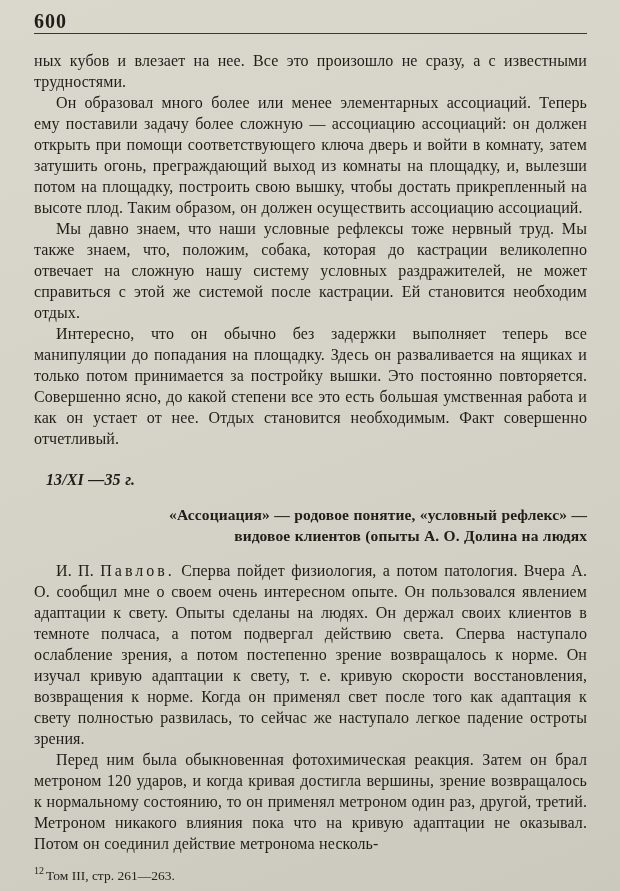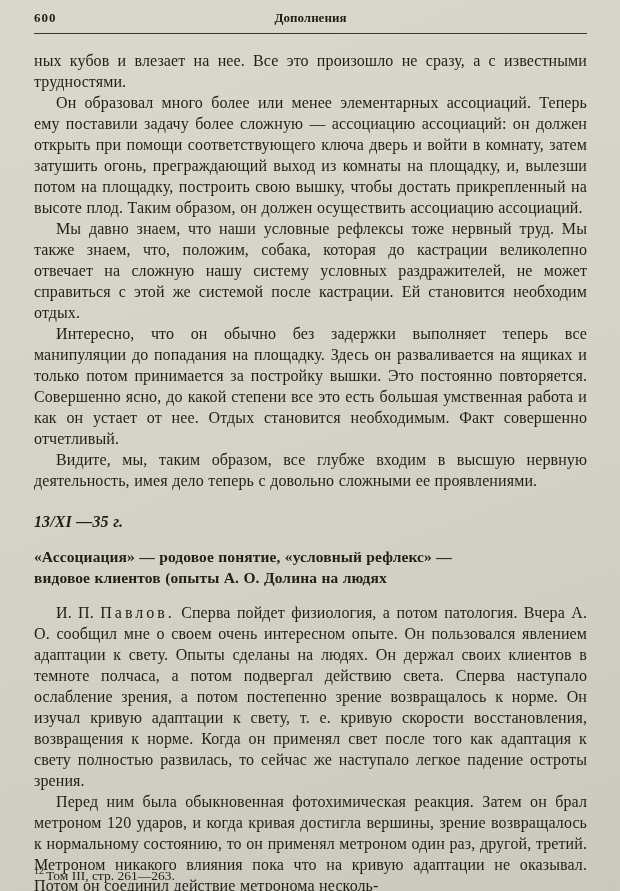--- a/index.html
+++ b/index.html
@@ -12,78 +12,76 @@
     position: relative;
     width: 620px; height: 891px;
     padding: 10px 33px 12px 34px;
     background: linear-gradient(160deg, #dad7cc 0%, #d4d1c6 55%, #cbc8bd 100%);
     color: #211e19;
     font-family: "Liberation Serif", "DejaVu Serif", serif;
   }
   .page-header {
     position: relative;
     height: 20px;
-    font-size: 13px;
+    font-size: 20px;
     font-weight: 700;
   }
   .page-number { position: absolute; left: 0; top: 0; letter-spacing: 1px; }
   .running-title { text-align: center; }
   .header-rule { height: 0; border-top: 1.5px solid #3a372f; margin-top: 3px; }
   .text-block {
     margin-top: 14px;
     font-size: 16px;
     line-height: 21px;
     text-align: justify;
     letter-spacing: 0.1px;
     word-spacing: 0.4px;
   }
   .para { margin: 0; text-indent: 22px; }
   .para.continuation { text-indent: 0; margin-top: 16px; }
   .date-heading {
-    margin: 20px 0 14px;
+    margin: 20px 12px 14px;
     font-size: 16px;
     font-weight: 700;
     font-style: italic;
     text-indent: 0;
     text-align: left;
   }
   .subheading {
     margin: 8px 0 14px;
     font-size: 15.5px;
     font-weight: 700;
     line-height: 21px;
-    text-align: left;
+    text-align: right;
   }
   .fn-ref { font-size: 10px; font-weight: 700; margin-left: 3px; }
   .speaker-surname { letter-spacing: 3px; margin-top: 47px; }
   .footnote {
     position: absolute;
     left: 34px; right: 28px; bottom: 8px;
     font-size: 13.5px;
     color: #26231d;
   }
   .fn-marker { font-size: 10px; margin-right: 2px; }
 </style>
 </head>
 <body>
 
 <div class="page">
 
   <header class="page-header">
     <span class="page-number">600</span>
-    <div class="running-title">Дополнения</div>
   </header>
   <div class="header-rule"></div>
 
   <main class="text-block">
     <p class="para continuation">ных кубов и влезает на нее. Все это произошло не сразу, а с известными трудностями.</p>
     <p class="para">Он образовал много более или менее элементарных ассоциаций. Теперь ему поставили задачу более сложную — ассоциацию ассоциаций: он должен открыть при помощи соответствующего ключа дверь и войти в комнату, затем затушить огонь, преграждающий выход из комнаты на площадку, и, вылезши потом на площадку, построить свою вышку, чтобы достать прикрепленный на высоте плод. Таким образом, он должен осуществить ассоциацию ассоциаций.</p>
     <p class="para">Мы давно знаем, что наши условные рефлексы тоже нервный труд. Мы также знаем, что, положим, собака, которая до кастрации великолепно отвечает на сложную нашу систему условных раздражителей, не может справиться с этой же системой после кастрации. Ей становится необходим отдых.</p>
     <p class="para">Интересно, что он обычно без задержки выполняет теперь все манипуляции до попадания на площадку. Здесь он разваливается на ящиках и только потом принимается за постройку вышки. Это постоянно повторяется. Совершенно ясно, до какой степени все это есть большая умственная работа и как он устает от нее. Отдых становится необходимым. Факт совершенно отчетливый.</p>
-    <p class="para">Видите, мы, таким образом, все глубже входим в высшую нервную деятельность, имея дело теперь с довольно сложными ее проявлениями.</p>
 
     <div class="date-heading">13/XI —35 г.</div>
 
     <div class="subheading">
       <div class="sub-line">«Ассоциация» — родовое понятие, «условный рефлекс» —</div>
       <div class="sub-line">видовое клиентов (опыты А. О. Долина на людях</div>
     </div>
 
     <p class="para"><span class="speaker"><span>И. П.</span> <span class="speaker-surname">Павлов.</span></span> <span>Сперва пойдет физиология, а потом патология. Вчера А. О. сообщил мне о своем очень интересном опыте. Он пользовался явлением адаптации к свету. Опыты сделаны на людях. Он держал своих клиентов в темноте полчаса, а потом подвергал действию света. Сперва наступало ослабление зрения, а потом постепенно зрение возвращалось к норме. Он изучал кривую адаптации к свету, т. е. кривую скорости восстановления, возвращения к норме. Когда он применял свет после того как адаптация к свету полностью развилась, то сейчас же наступало легкое падение остроты зрения.</span></p>
 

